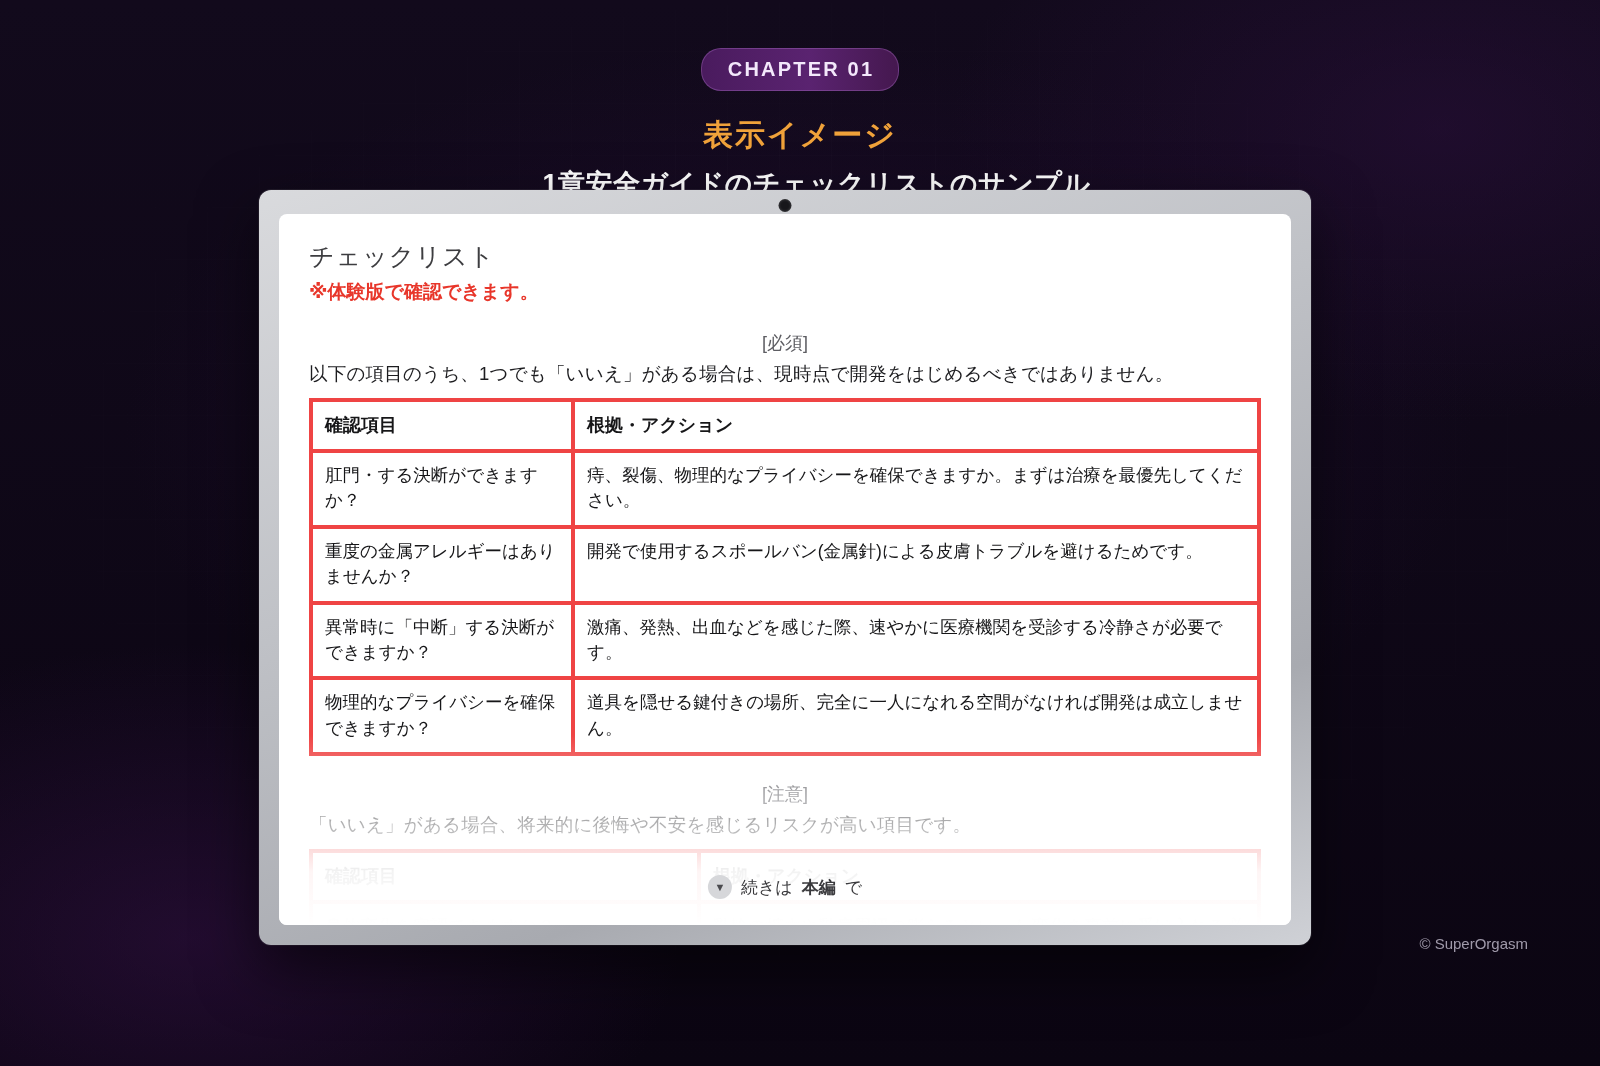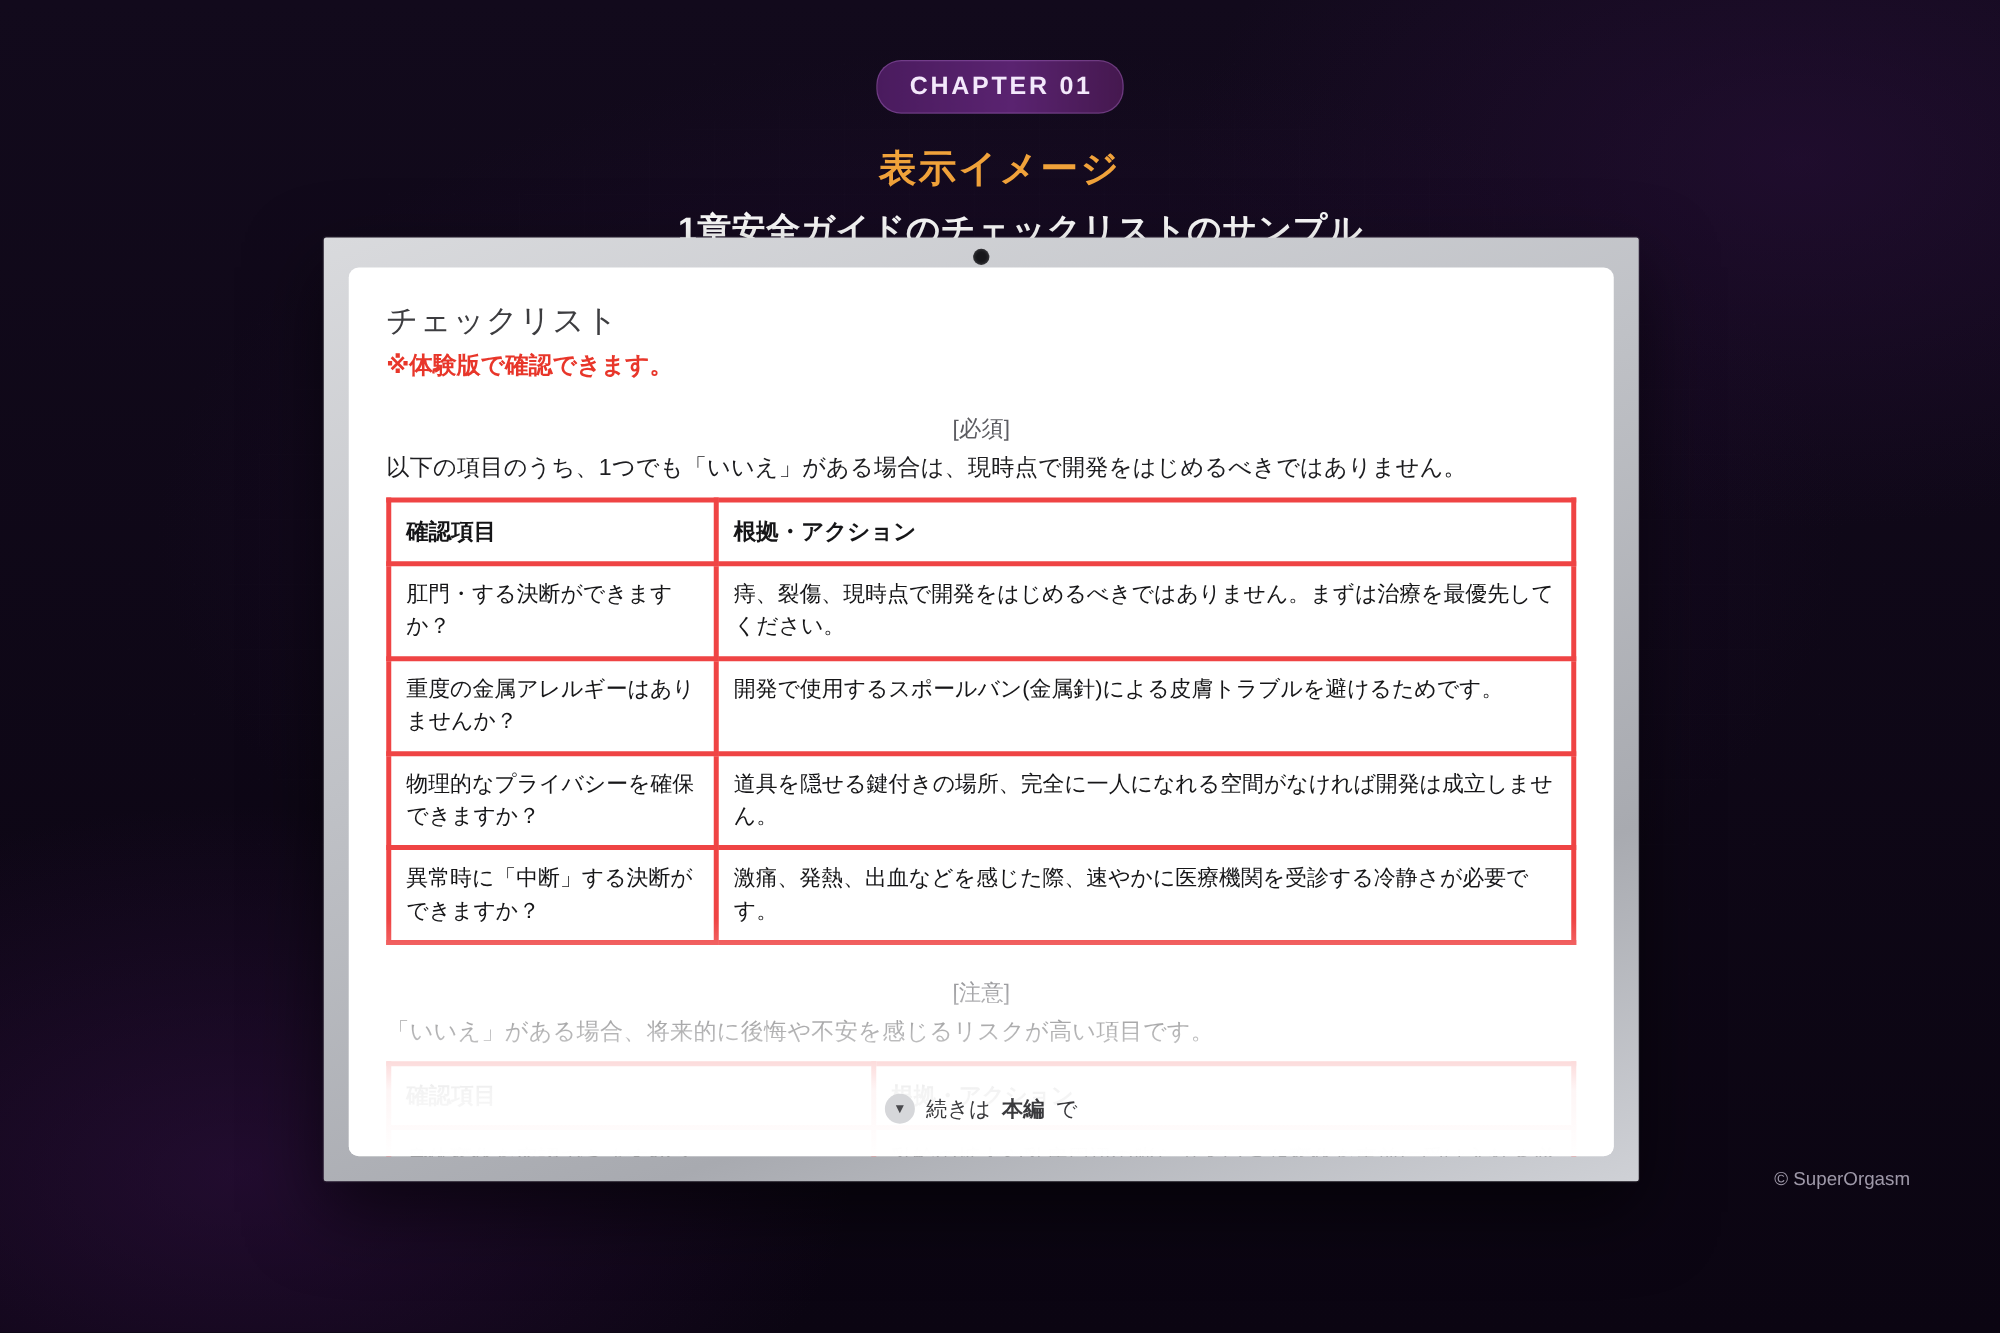--- a/index.html
+++ b/index.html
@@ -72,21 +72,21 @@
     padding-left: 33px;
   }
 
   
   .tablet {
     position: absolute;
     left: 259px;
     top: 190px;
     width: 1052px;
     height: 755px;
-    border-radius: 2px;
+    border-radius: 12px;
     background: linear-gradient(160deg, #d9dadd 0%, #bfc1c6 40%, #a8aab0 75%, #cfd1d6 100%);
     box-shadow: 0 24px 60px rgba(0,0,0,0.55), 0 0 0 1px rgba(255,255,255,0.08);
     padding: 24px 20px 20px 20px;
   }
   .tablet-camera {
     position: absolute;
     top: 9px;
     left: 50%;
     transform: translateX(-50%);
     width: 13px; height: 13px;
@@ -225,33 +225,33 @@
           </colgroup>
         <thead>
           <tr>
             <th>確認項目</th>
             <th>根拠・アクション</th>
           </tr>
         </thead>
         <tbody>
           <tr>
             <td>肛門・する決断ができますか？</td>
-            <td>痔、裂傷、現時点で開発をはじめるべきではありません。まずは治療を最優先してください。</td>
+            <td>痔、裂傷、物理的なプライバシーを確保できますか。まずは治療を最優先してください。</td>
           </tr>
           <tr>
             <td>重度の金属アレルギーはありませんか？</td>
             <td>開発で使用するスポールバン(金属針)による皮膚トラブルを避けるためです。</td>
           </tr>
           <tr>
+            <td>異常時に「中断」する決断ができますか？</td>
+            <td>激痛、発熱、出血などを感じた際、速やかに医療機関を受診する冷静さが必要です。</td>
+          </tr>
+          <tr>
             <td>物理的なプライバシーを確保できますか？</td>
             <td>道具を隠せる鍵付きの場所、完全に一人になれる空間がなければ開発は成立しません。</td>
-          </tr>
-          <tr>
-            <td>異常時に「中断」する決断ができますか？</td>
-            <td>激痛、発熱、出血などを感じた際、速やかに医療機関を受診する冷静さが必要です。</td>
           </tr>
         </tbody>
       </table>
 
       <p class="section-label">[注意]</p>
       <p class="section-lead">「いいえ」がある場合、将来的に後悔や不安を感じるリスクが高い項目です。</p>
       <table class="checklist t2">
         <colgroup>
             <col class="c1">
             <col class="c2">

